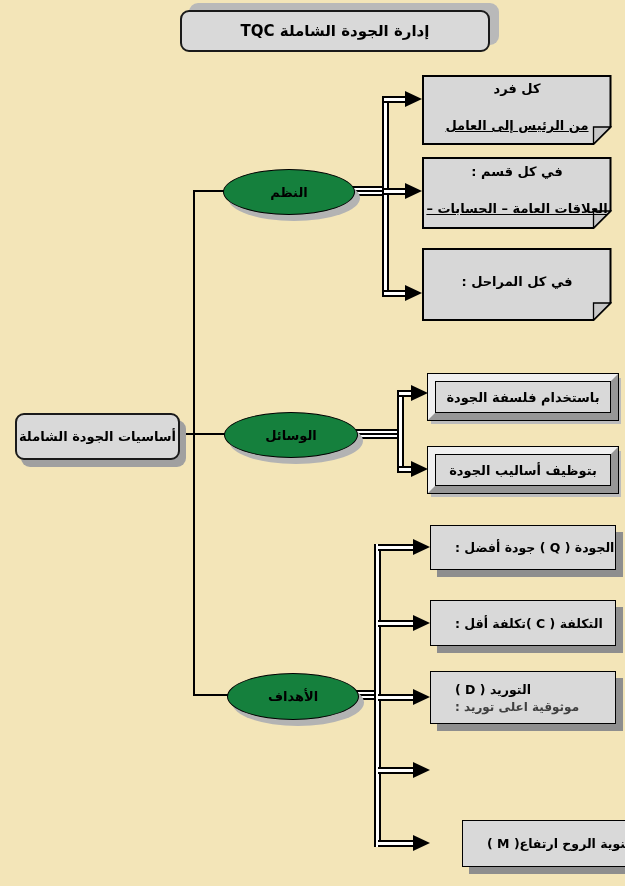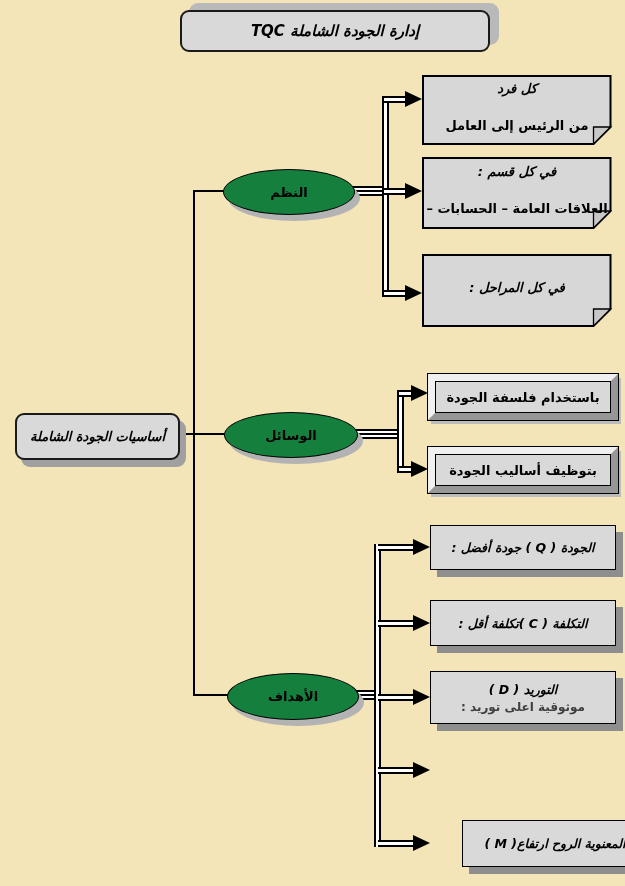--- a/index.html
+++ b/index.html
@@ -27,33 +27,33 @@
              font-weight:bold; text-align:center; }
   .ellipse { position:absolute; background:#15803d; border:1.5px solid #000; border-radius:50%;
              box-shadow:5px 6px 0 #B3B3B3;
              display:flex; align-items:center; justify-content:center; direction:rtl;
              font-weight:bold; font-size:13px; }
   .sysbox  { position:absolute; }
   .sysbox svg { position:absolute; left:0; top:0; }
   .sysbox .txt { position:absolute; left:4px; right:4px; top:0; bottom:6px;
                  display:flex; flex-direction:column; align-items:center; justify-content:center;
                  direction:rtl; font-weight:bold; font-size:13px; text-align:center; }
-  .sysbox .txt .l2 { margin-top:22px; }
+  .sysbox .txt .l2 { margin-top:22px;text-decoration:underline; }
   .meansbox { position:absolute; box-sizing:border-box; border:7px solid;
               border-color:#F0F0F0 #979797 #979797 #F0F0F0; outline:1.5px solid #000;
               background:#fff; box-shadow:3px 4px 0 #BCBCBC; }
   .meansbox .inner { position:absolute; left:0; top:0; right:0; bottom:0; border:1px solid #000;
               background:#D9D9D9; display:flex; align-items:center; justify-content:center;
               direction:rtl; font-weight:bold; font-size:13px; white-space:nowrap; }
   .objbox  { position:absolute; box-sizing:border-box; background:#D9D9D9; border:1.6px solid #000;
              box-shadow:7px 7px 0 #8E8E8E;
-             display:flex; flex-direction:column; align-items:center; justify-content:center;
-             direction:rtl; font-weight:bold; font-size:12.5px; text-align:center; }
+             display:flex; flex-direction:column; align-items:flex-end; justify-content:center;
+             direction:rtl; font-weight:bold; font-size:12.5px; text-align:center;padding-left:24px; }
   .objbox .l2 { font-size:12px; color:#3f3f3f; margin-top:3px; }
-  .nowrap { white-space:nowrap;font-style:italic; }
+  .nowrap { white-space:nowrap; }
 </style>
 </head>
 <body>
 
 <div id="canvas">
 
   <div class="sline-v" style="left:193px; top:190px; height:506px;"></div>
   <div class="sline-h" style="left:194px; top:190px; width:30px;"></div>
   <div class="sline-h" style="left:168px; top:433px; width:58px;"></div>
   <div class="sline-h" style="left:194px; top:694px; width:34px;"></div>
@@ -120,21 +120,21 @@
     <svg width="190" height="72">
       <path d="M1,1 H188.5 V54 L171.5,71 H1 Z" fill="#D7D7D7" stroke="#000" stroke-width="2"></path>
       <path d="M188.5,54 L171.5,71 L171.5,54 Z" fill="#C7C7C7" stroke="#000" stroke-width="1.3"></path>
     </svg>
     <div class="txt">
       <span class="nowrap">في كل قسم :</span>
       <span class="l2">العلاقات العامة – الحسابات –</span>
     </div>
   </div>
 
-  <div class="sysbox" style="left:422px; top:254px; width:190px; height:73px;">
+  <div class="sysbox" style="left:422px; top:248px; width:190px; height:73px;">
     <svg width="190" height="73">
       <path d="M1,1 H188.5 V55 L171.5,72 H1 Z" fill="#D7D7D7" stroke="#000" stroke-width="2"></path>
       <path d="M188.5,55 L171.5,72 L171.5,55 Z" fill="#C7C7C7" stroke="#000" stroke-width="1.3"></path>
     </svg>
     <div class="txt">
       <span class="nowrap">في كل المراحل :</span>
     </div>
   </div>
 
   <div class="meansbox" style="left:428px; top:374px; width:190px; height:46px;">

